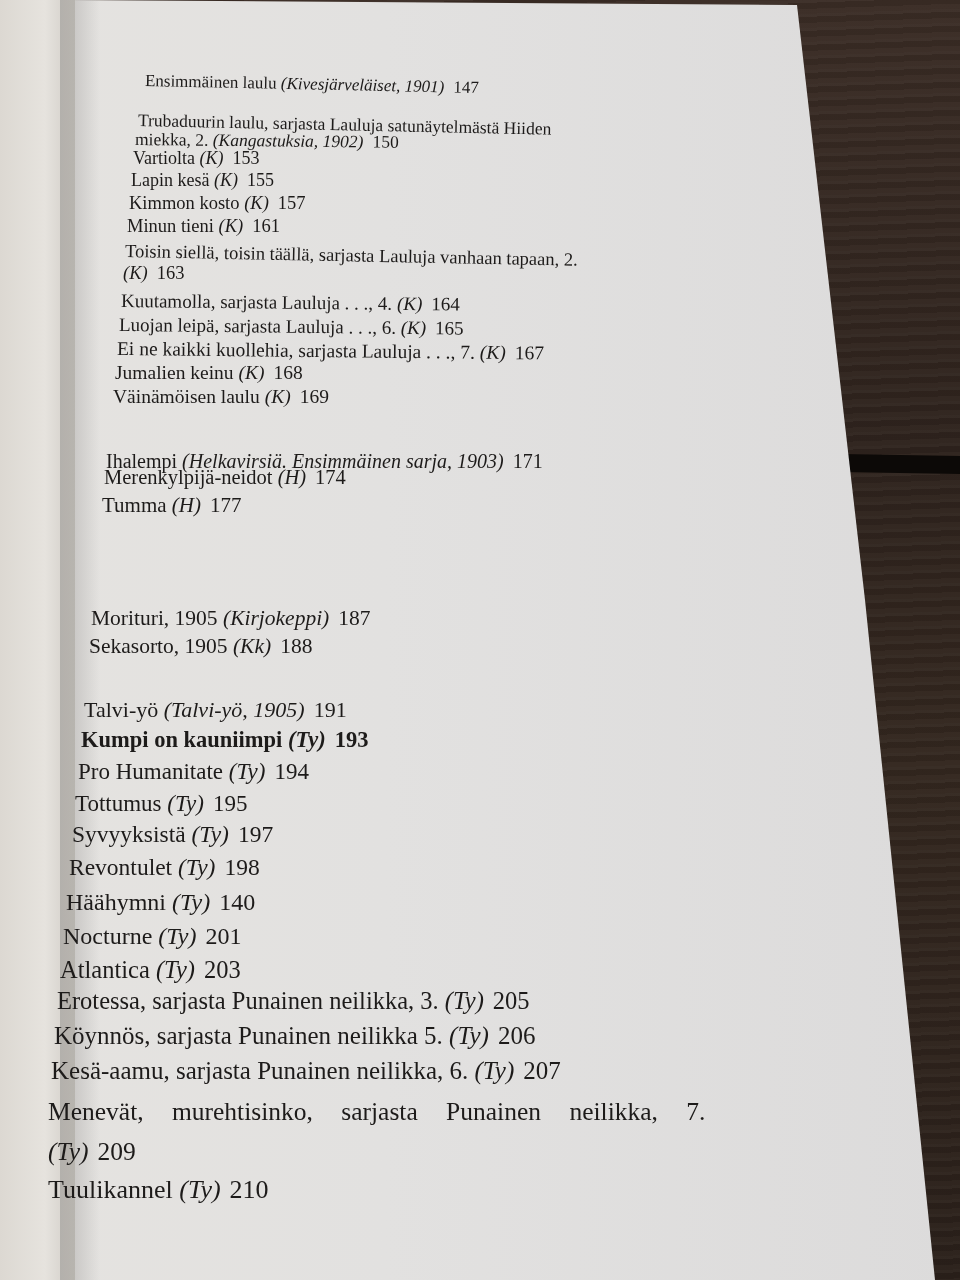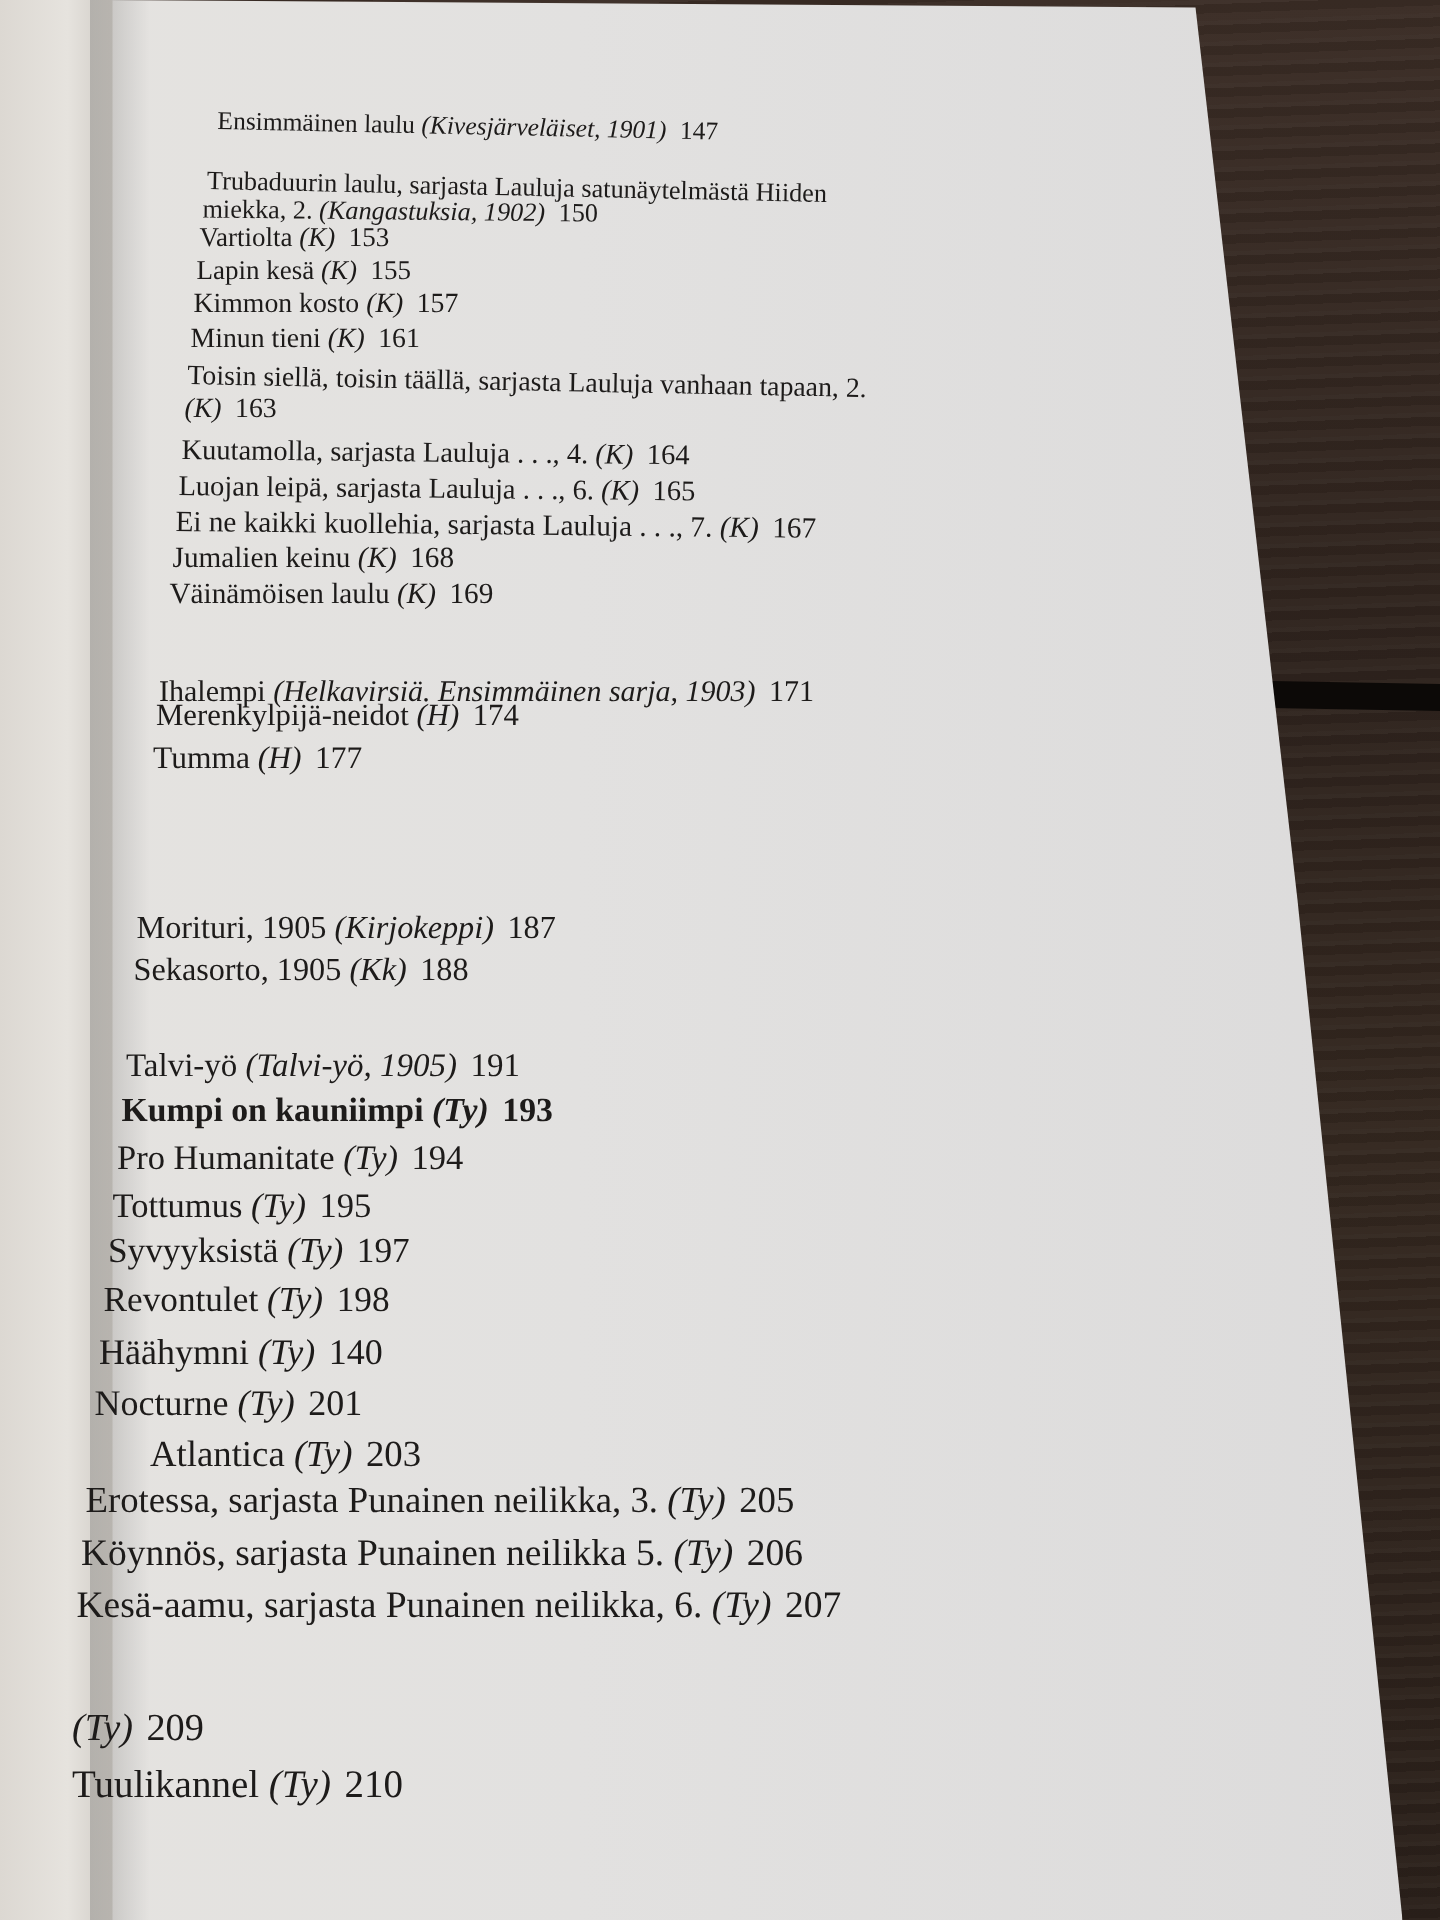--- a/index.html
+++ b/index.html
@@ -77,19 +77,20 @@
     <div class="entry" style="left: 91px; top: 608.25px; font-size: 21.5px; transform: rotate(0deg);"><span>Morituri, 1905 </span><span class="it">(Kirjokeppi)</span><span class="pg">187</span></div>
     <div class="entry" style="left: 89px; top: 636.25px; font-size: 21.5px; transform: rotate(0deg);"><span>Sekasorto, 1905 </span><span class="it">(Kk)</span><span class="pg">188</span></div>
     <div class="entry" style="left: 84px; top: 699px; font-size: 22px; transform: rotate(0deg);"><span>Talvi-yö </span><span class="it">(Talvi-yö, 1905)</span><span class="pg">191</span></div>
     <div class="entry" style="left: 81px; top: 728.75px; font-size: 22.5px; transform: rotate(0deg); font-weight: bold;"><span>Kumpi on kauniimpi </span><span class="it">(Ty)</span><span class="pg">193</span></div>
     <div class="entry" style="left: 78px; top: 759.5px; font-size: 23px; transform: rotate(0deg);"><span>Pro Humanitate </span><span class="it">(Ty)</span><span class="pg">194</span></div>
     <div class="entry" style="left: 75px; top: 791.5px; font-size: 23px; transform: rotate(0deg);"><span>Tottumus </span><span class="it">(Ty)</span><span class="pg">195</span></div>
     <div class="entry" style="left: 72px; top: 823.25px; font-size: 23.5px; transform: rotate(0deg);"><span>Syvyyksistä </span><span class="it">(Ty)</span><span class="pg">197</span></div>
     <div class="entry" style="left: 69px; top: 856.25px; font-size: 23.5px; transform: rotate(0deg); text-align: center;"><span>Revontulet </span><span class="it">(Ty)</span><span class="pg">198</span></div>
     <div class="entry" style="left: 66px; top: 890px; font-size: 24px; transform: rotate(0deg);"><span>Häähymni </span><span class="it">(Ty)</span><span class="pg">140</span></div>
     <div class="entry" style="left: 63px; top: 924px; font-size: 24px; transform: rotate(0deg);"><span>Nocturne </span><span class="it">(Ty)</span><span class="pg">201</span></div>
-    <div class="entry" style="left: 60px; top: 957.75px; font-size: 24.5px; transform: rotate(0deg); padding-left: 40px;"><span>Atlantica </span><span class="it">(Ty)</span><span class="pg">203</span></div>
+    <div class="entry" style="left: 60px; top: 957.75px; font-size: 24.5px; transform: rotate(0deg);"><span>Atlantica </span><span class="it">(Ty)</span><span class="pg">203</span></div>
     <div class="entry" style="left: 57px; top: 988.75px; font-size: 24.5px; transform: rotate(0deg);"><span>Erotessa, sarjasta Punainen neilikka, 3. </span><span class="it">(Ty)</span><span class="pg">205</span></div>
     <div class="entry" style="left: 54px; top: 1022.5px; font-size: 25px; transform: rotate(0deg);"><span>Köynnös, sarjasta Punainen neilikka 5. </span><span class="it">(Ty)</span><span class="pg">206</span></div>
     <div class="entry" style="left: 51px; top: 1057.5px; font-size: 25px; transform: rotate(0deg);"><span>Kesä-aamu, sarjasta Punainen neilikka, 6. </span><span class="it">(Ty)</span><span class="pg">207</span></div>
+    <div class="entry" style="left: 48px; top: 1099.25px; font-size: 25.5px; transform: rotate(0deg); word-spacing: 22px;"><span>Menevät, murehtisinko, sarjasta Punainen neilikka, 7.</span></div>
     <div class="entry" style="left: 48px; top: 1139.25px; font-size: 25.5px; transform: rotate(0deg);"><span class="it">(Ty)</span><span class="pg">209</span></div>
     <div class="entry" style="left: 48px; top: 1177px; font-size: 26px; transform: rotate(0deg);"><span>Tuulikannel </span><span class="it">(Ty)</span><span class="pg">210</span></div>
   </div>
 
 </body></html>

